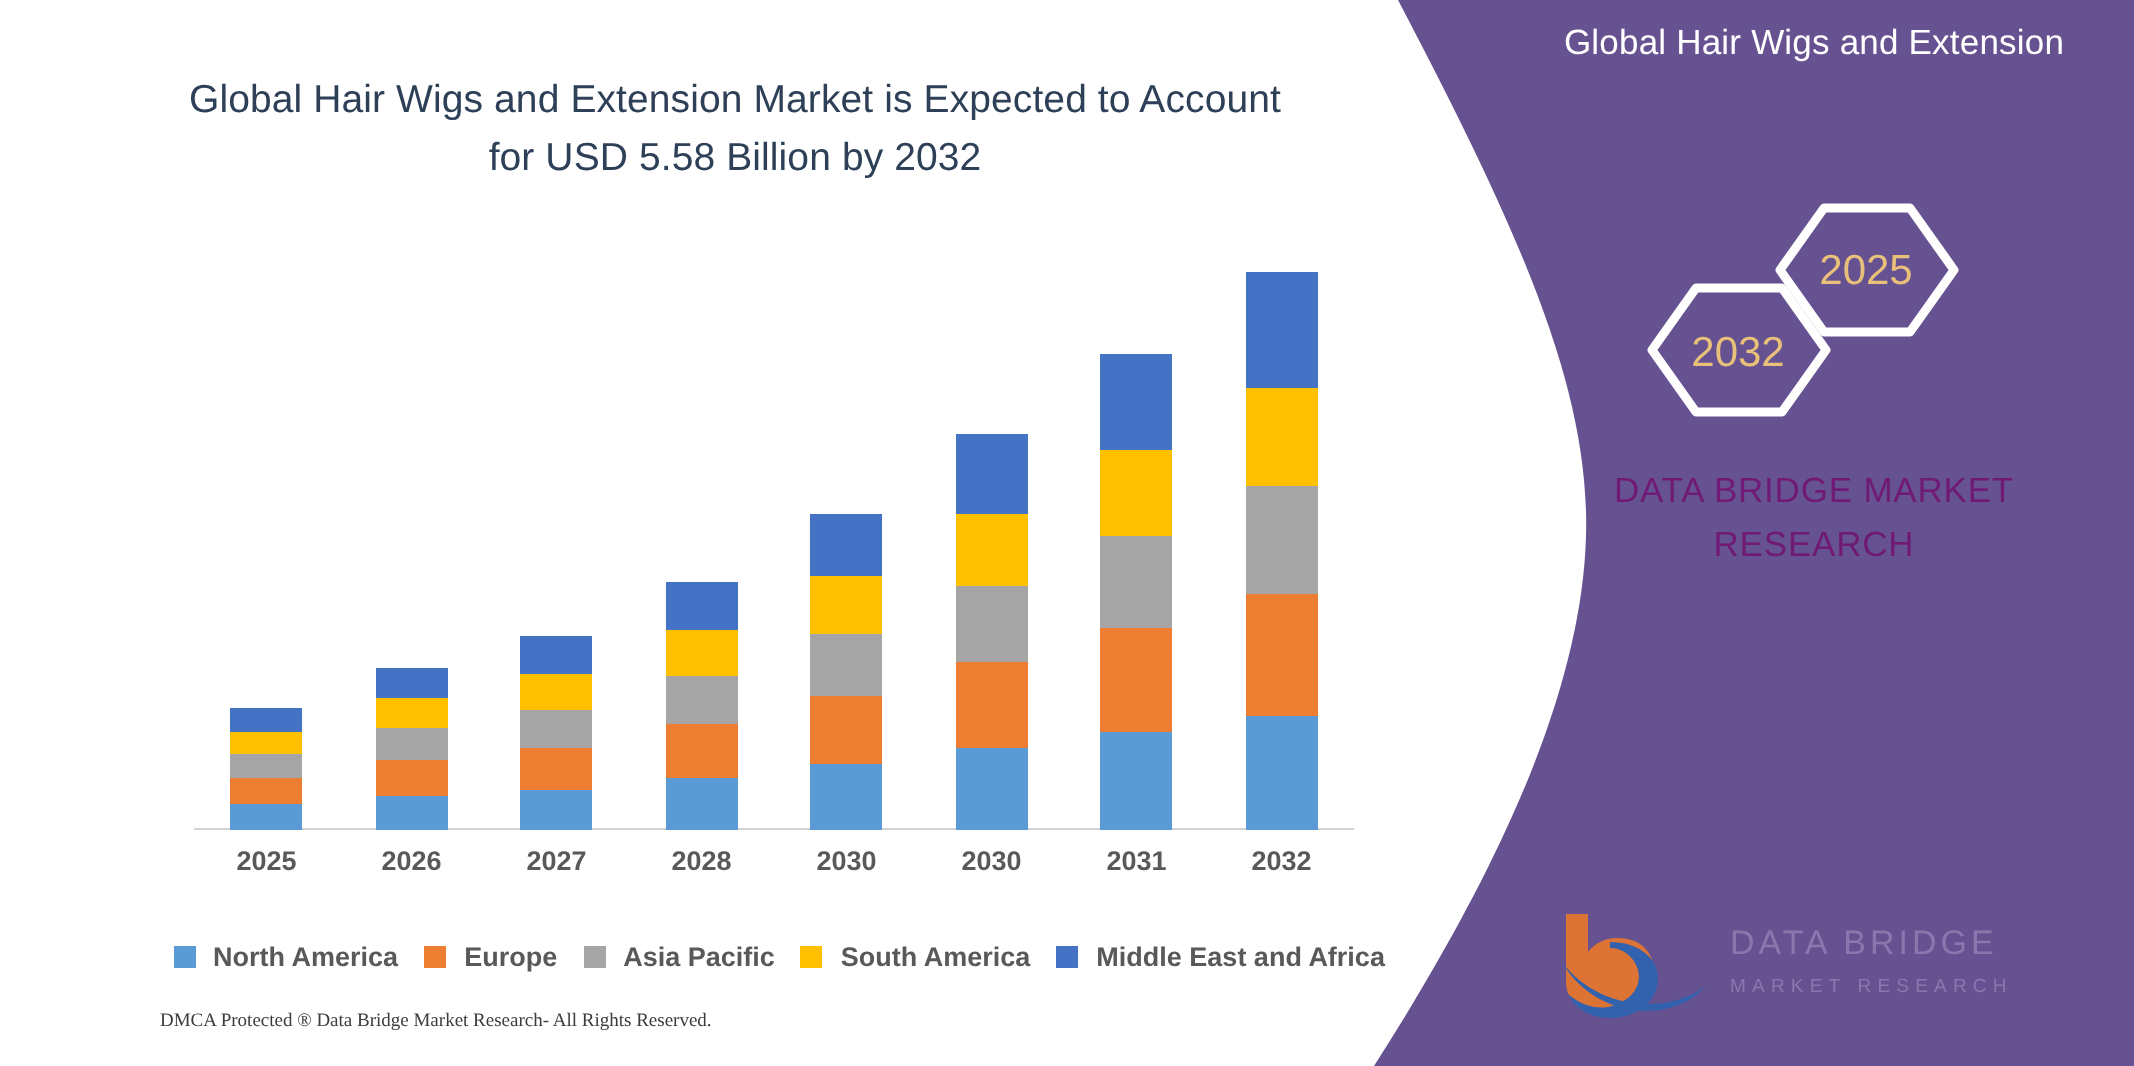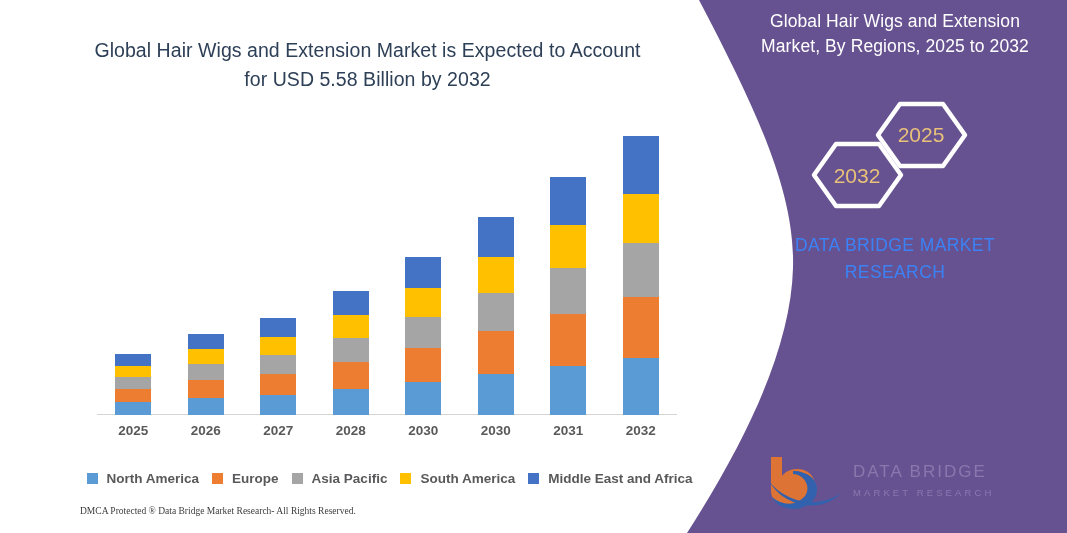--- a/index.html
+++ b/index.html
@@ -8,38 +8,38 @@
     font-family: "Liberation Sans", sans-serif;
     background: #ffffff;
     position: relative;
     overflow: hidden;
   }
 
   #root { position: absolute; inset: 0; width: 1067px; height: 533px; background:#fff; }
 
   
   .panel-svg { position: absolute; top: 0; right: 0; width: 400px; height: 533px; }
-  .panel-content { position: absolute; top: 0; right: 12px; width: 320px; height: 533px; }
+  .panel-content { position: absolute; top: 0; right: 0; width: 320px; height: 533px; }
 
   .panel-title {
     position: absolute;
     top: 9px; left: 16px; right: 16px;
     color: #ffffff;
     font-size: 17.5px;
     line-height: 25px;
     text-align: center;
     letter-spacing: 0.1px;
   }
 
   .hex-wrap { position: absolute; top: 90px; left: 0; width: 320px; height: 120px; }
   .brand {
     position: absolute;
     top: 232px; left: 10px; right: 10px;
     text-align: center;
-    color: #3b82f6;
+    color: #701a75;
     font-size: 17.5px;
     line-height: 27px;
     letter-spacing: 0.4px;
   }
 
   .watermark { position: absolute; bottom: 20px; left: 28px; width: 265px; height: 62px; opacity: 0.92; }
 
   
   .chart-title {
     position: absolute;
@@ -220,21 +220,20 @@
   </div>
 
   <svg class="panel-svg" viewBox="0 0 400 533" preserveAspectRatio="none">
     <path id="panelPath" d="M 32,0 C 95,120 128,196 126,268 C 124,342 86,430 20,533 L 400,533 L 400,0 Z" fill="#675291"></path>
   </svg>
 
   <div class="panel-content">
 
     <div class="panel-title">
       <div>Global Hair Wigs and Extension</div>
-      <div>Market, By Regions, 2025 to 2032</div>
     </div>
 
     <div class="hex-wrap">
       <svg viewBox="0 0 320 120" width="320" height="120">
 
         <polygon points="143,45 165,14 208,14 230,45 208,76 165,76" fill="none" stroke="#ffffff" stroke-width="4.5" stroke-linejoin="round"></polygon>
 
         <polygon points="79,85 101,54 144,54 166,85 144,116 101,116" fill="none" stroke="#ffffff" stroke-width="4.5" stroke-linejoin="round"></polygon>
         <text id="hexRight" x="186" y="52" text-anchor="middle" font-family="Liberation Sans, sans-serif" font-size="21" fill="#E8C07A">2025</text>
         <text id="hexLeft" x="122" y="93" text-anchor="middle" font-family="Liberation Sans, sans-serif" font-size="21" fill="#E8C07A">2032</text>

